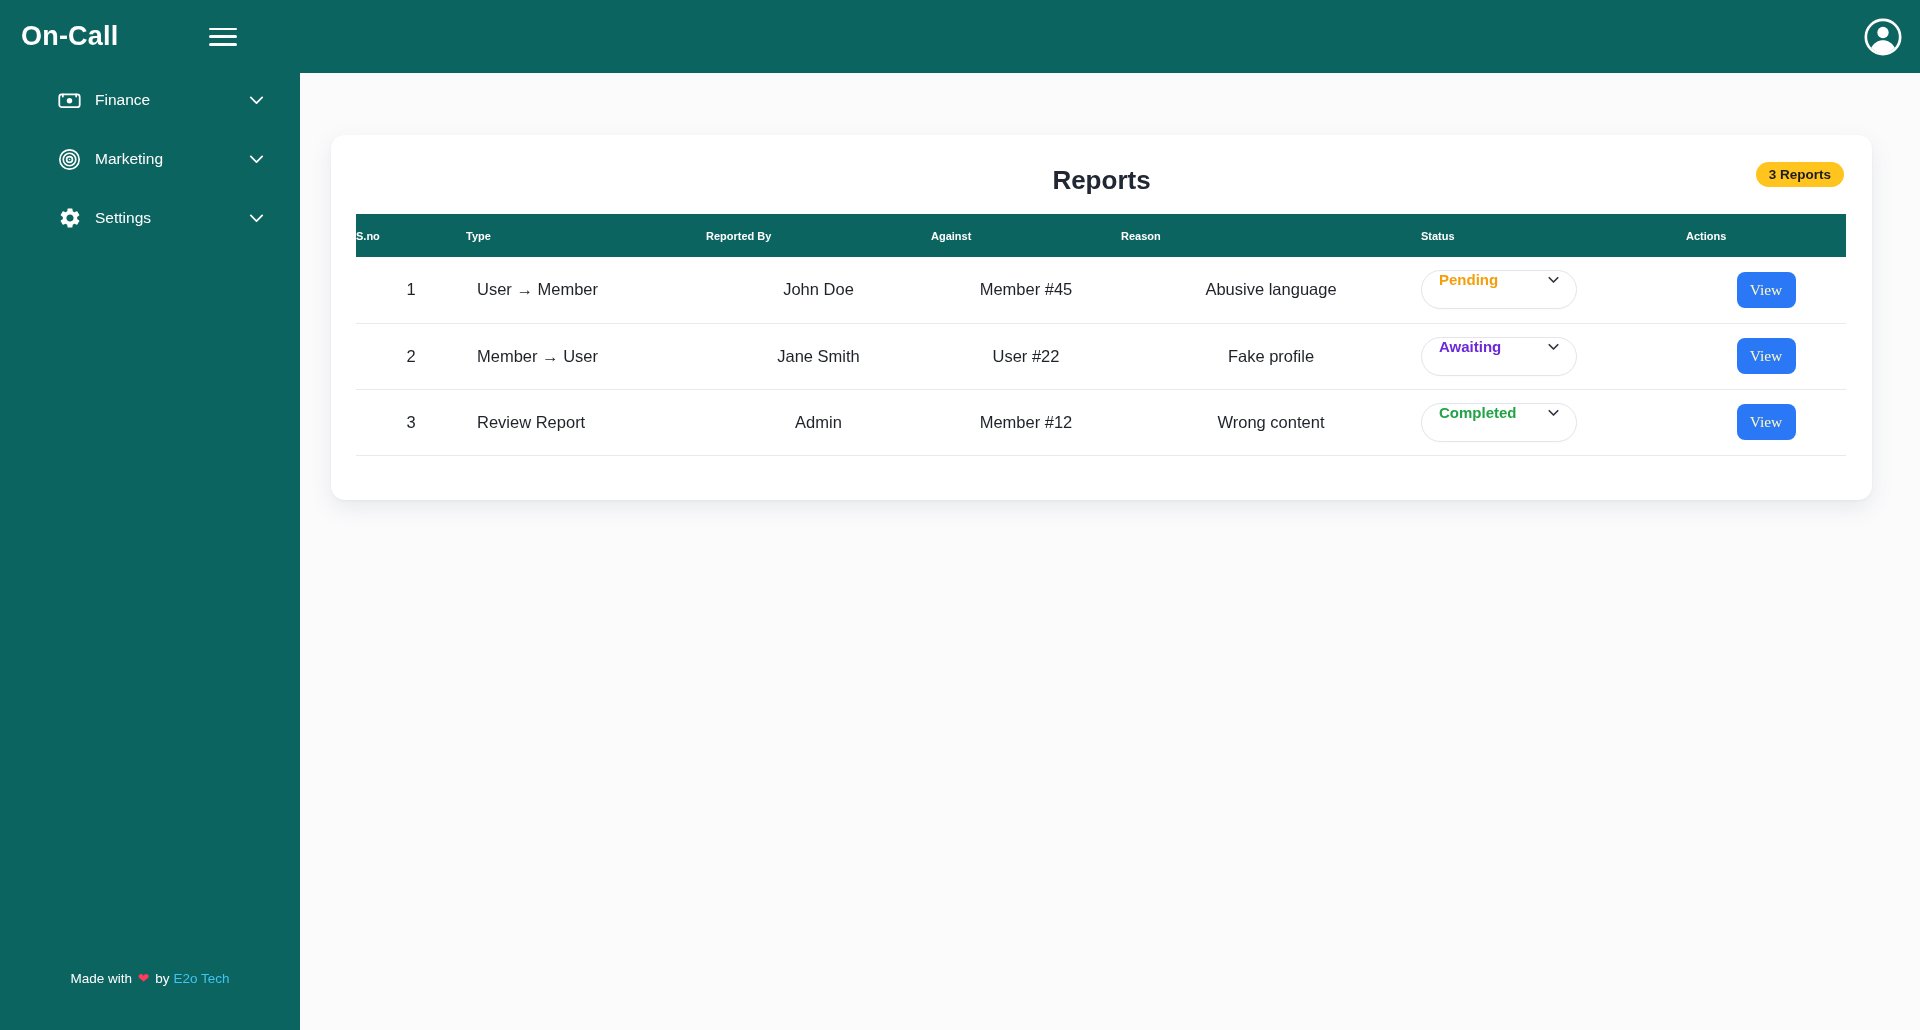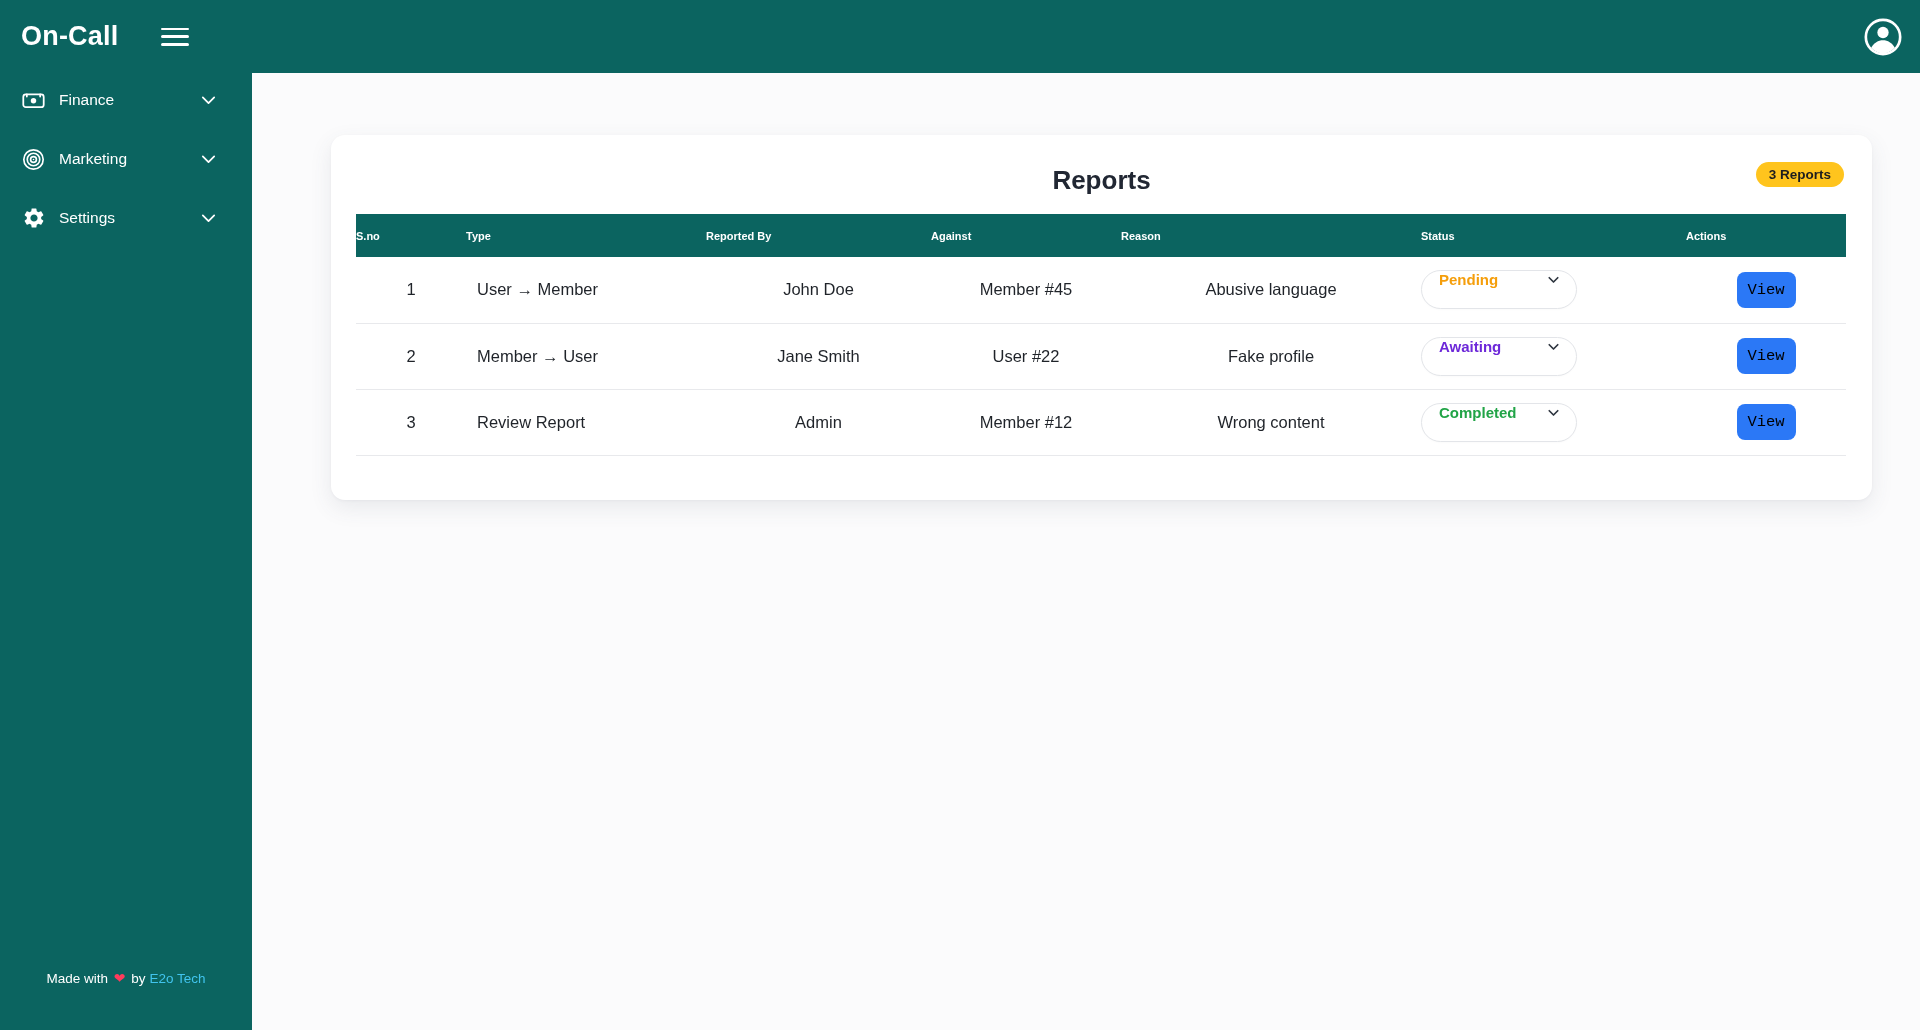--- a/index.html
+++ b/index.html
@@ -21,40 +21,40 @@
     z-index:5;
   }
   .avatar-btn{
     position:absolute; right:16px; top:50%; transform:translateY(-50%);
     width:42px; height:42px; border:none; background:transparent; cursor:pointer;
     display:flex; align-items:center; justify-content:center;
   }
 
   
   .sidebar{
-    position:fixed; top:0; left:0; bottom:0; width:252px;
+    position:fixed; top:0; left:0; bottom:0; width:300px;
     background:var(--teal);
     z-index:10;
     display:flex; flex-direction:column;
   }
   .sidebar-top{
     height:73px; display:flex; align-items:center;
     padding-left:21px;
   }
   .logo{
     color:#fff; font-weight:bold; font-size:27px; letter-spacing:.2px;
   }
   .hamburger{
     margin-left:auto; margin-right:63px;
     width:28px; height:22px; background:transparent; border:none; cursor:pointer;
     display:flex; flex-direction:column; justify-content:space-between; padding:2px 0;
   }
   .hamburger span{ display:block; height:2.6px; width:100%; background:#fff; border-radius:2px; }
 
-  .nav{ margin-top:12px; }
+  .nav{ margin-top:12px;padding-left:36px; }
   .nav-item{
     display:flex; align-items:center;
     height:30px; margin-bottom:29px;
     padding:0 33px 0 21px;
     color:#fff; cursor:pointer;
   }
   .nav-item .nav-icon{ width:25px; height:25px; display:flex; align-items:center; justify-content:center; }
   .nav-item .nav-label{ margin-left:13px; font-size:15.5px; }
   .nav-item .chev{ margin-left:auto; display:flex; }
 
@@ -108,22 +108,22 @@
     width:156px; height:39px;
     background:#fff; border:1px solid #e3e5e9; border-radius:999px;
     padding:0 14px 0 17px; cursor:pointer;
     box-shadow:0 1px 2px rgba(0,0,0,.02);
   }
   .status-select .status-text{ font-weight:bold; font-size:15px; }
   .status-select .sel-chev{ display:flex; }
 
   .view-btn{
     width:59px; height:36px; border:none; border-radius:8px;
-    background:#2b78f6; color:#000000; font-size:15.5px;
-    font-family:Liberation Mono, monospace;
+    background:#2b78f6; color:#fef9c3; font-size:15.5px;
+    font-family:Liberation Serif, serif;
     cursor:pointer;
   }
 </style>
 </head>
 <body>
 
 <div class="topbar">
   <button class="avatar-btn">
     <span style="display:flex;">
       <svg width="40" height="40" viewBox="0 0 24 24">

